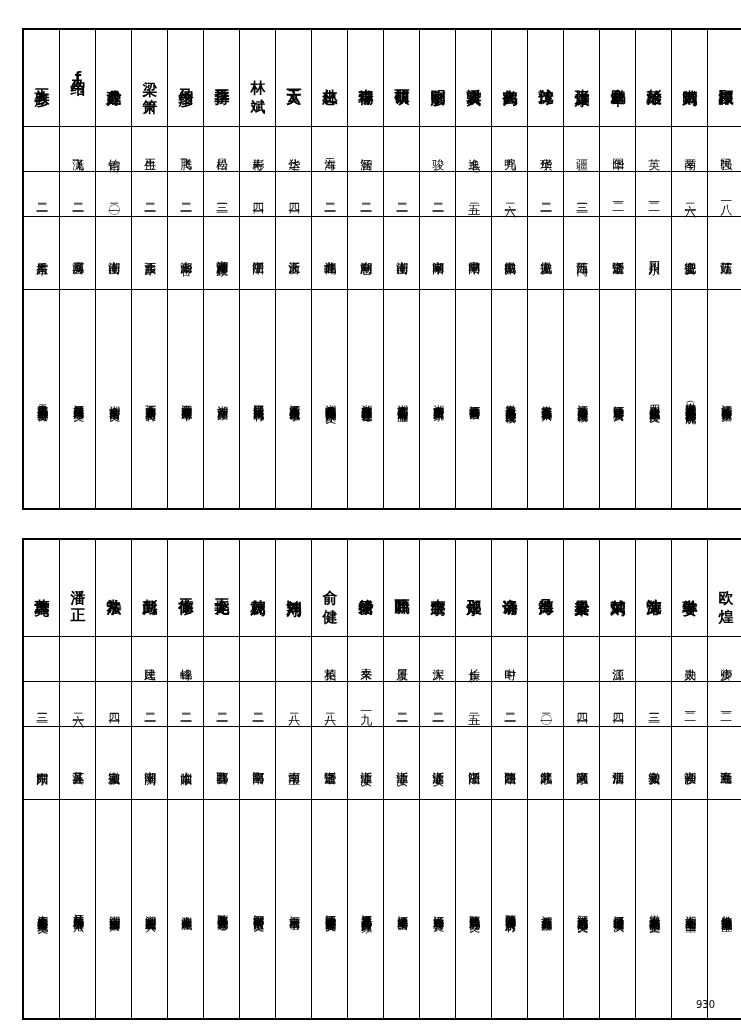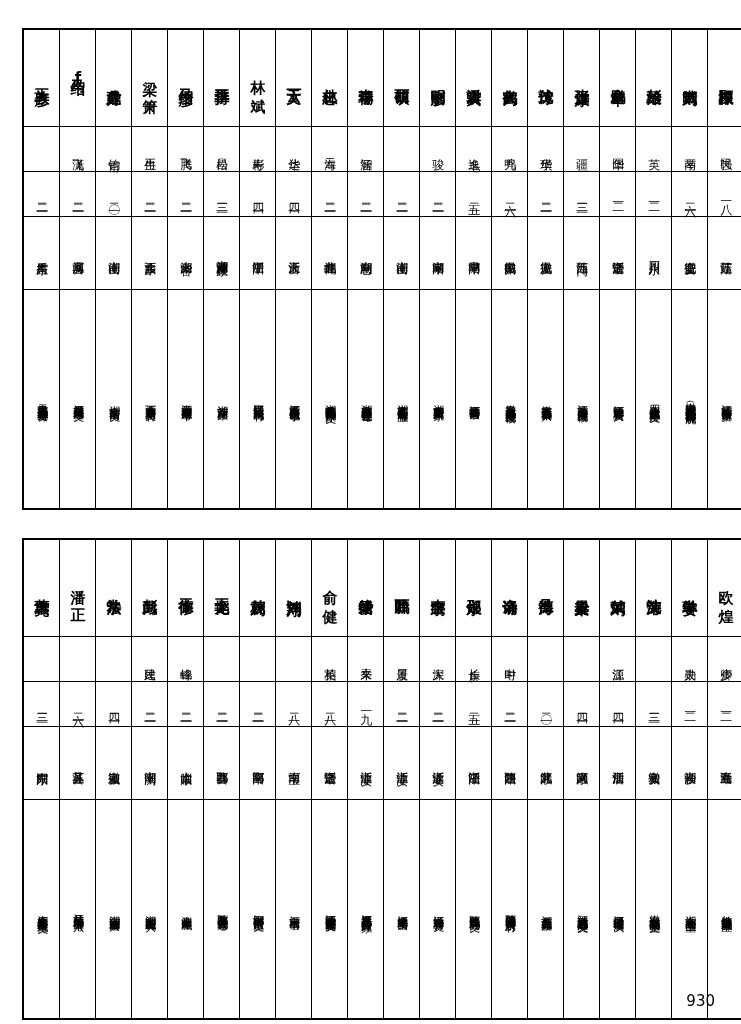--- a/index.html
+++ b/index.html
@@ -52,21 +52,21 @@
     display: inline-block;
   }
 
   .spacer {
     height: 28px;
   }
   .pagenum {
     position: absolute;
     right: 26px;
     bottom: 14px;
-    font-size: 15px;
+    font-size: 10px;
     font-family: "DejaVu Sans", sans-serif;
   }
 </style>
 </head>
 <body>
 
 <div class="page">
 
   <table class="reg">
     <tbody>

